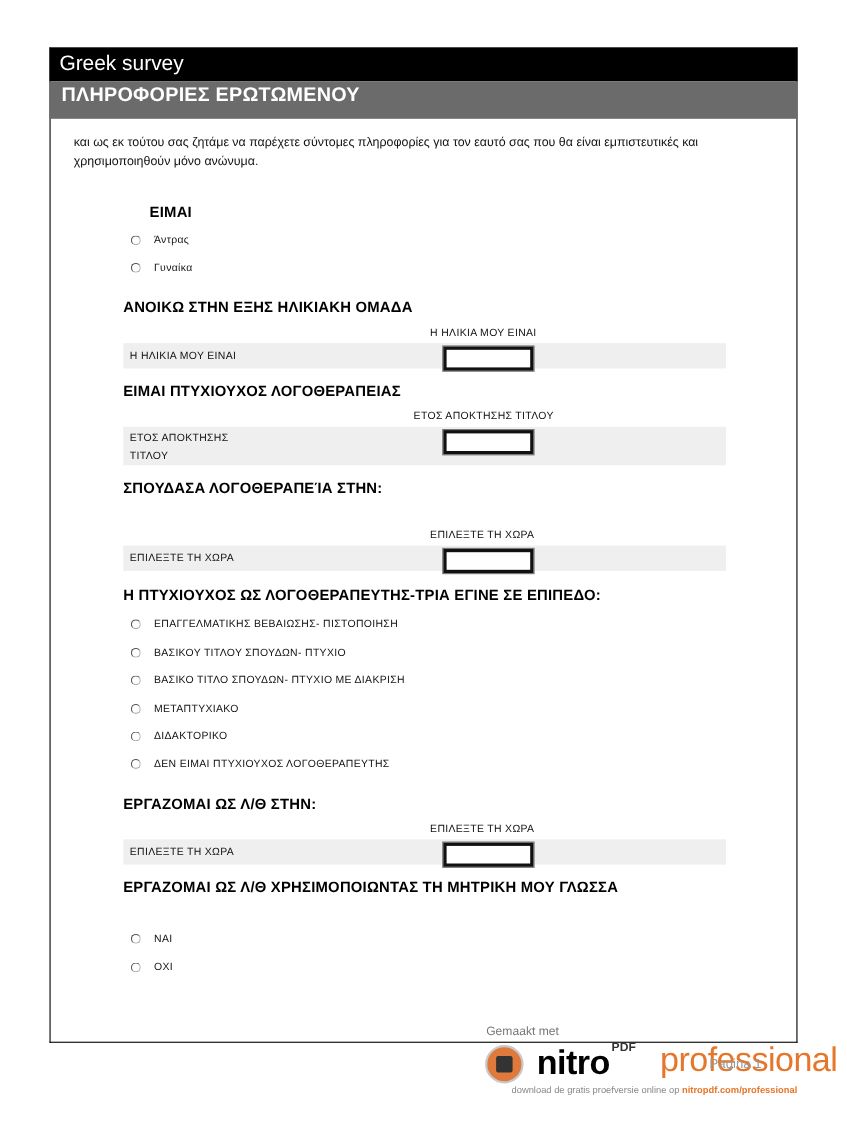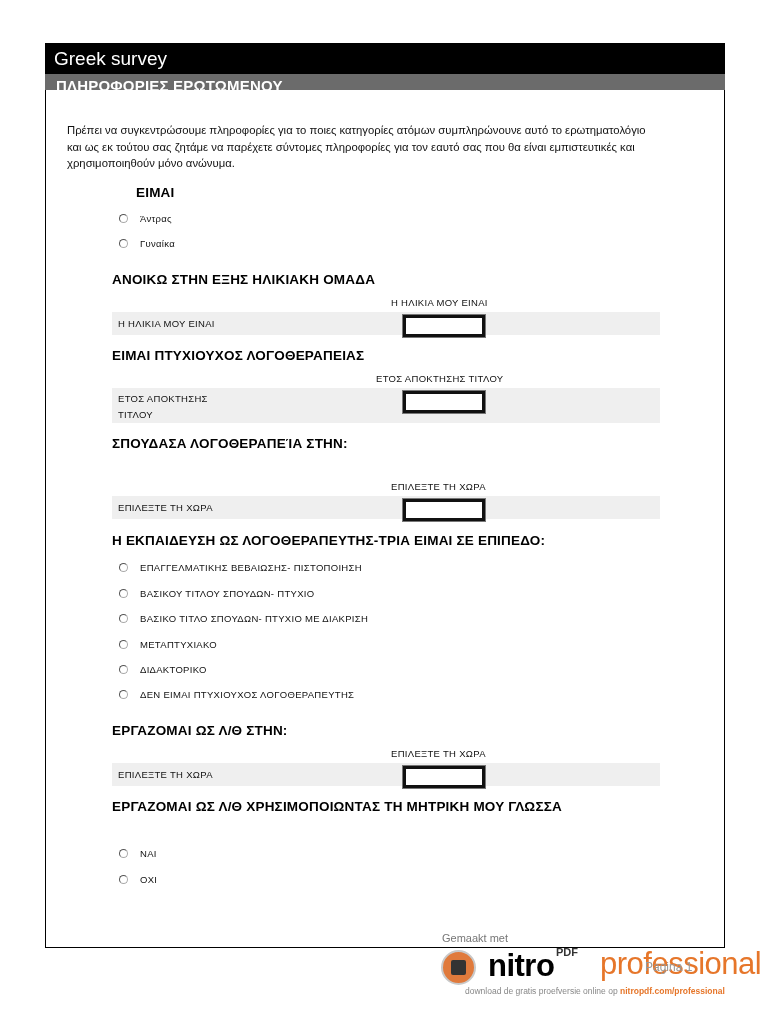--- a/index.html
+++ b/index.html
@@ -10,22 +10,22 @@
   .page-frame {
     position: absolute; left: 45px; top: 43px; width: 680px; height: 905px;
     border: 1px solid #000; border-top: none; box-sizing: border-box;
   }
   .title-bar {
     position: absolute; left: 45px; top: 43px; width: 680px; height: 31px;
     background: #000; color: #fff; font-size: 19px; line-height: 31px;
     padding-left: 9px; box-sizing: border-box;
   }
   .section-bar {
-    position: absolute; left: 45px; top: 74px; width: 680px; height: 16px;
-    background: #6b6b6b; color: #fff; font-weight: bold; font-size: 15px;
+    position: absolute; left: 45px; top: 74px; width: 680px; height: 34px;
+    background: #6b6b6b; color: #fff; font-weight: bold; font-size: 18px;
     line-height: 24px; padding-left: 11px; box-sizing: border-box; letter-spacing: 0.2px;
   }
   .intro {
     position: absolute; left: 67px; top: 122px; width: 650px;
     font-size: 11.3px; line-height: 16.5px; color: #111;
   }
   .q-title {
     position: absolute; left: 112px; font-weight: bold; font-size: 13.5px;
     letter-spacing: 0.2px; color: #000; white-space: nowrap;
   }
@@ -82,21 +82,20 @@
 </style>
 </head>
 <body>
 
 <div class="page-frame"></div>
 
 <div class="title-bar">Greek survey</div>
 <div class="section-bar">ΠΛΗΡΟΦΟΡΙΕΣ ΕΡΩΤΩΜΕΝΟΥ</div>
 
 <div class="intro">
-  <div>Πρέπει να συγκεντρώσουμε πληροφορίες για το ποιες κατηγορίες ατόμων συμπληρώνουνε αυτό το ερωτηματολόγιο</div>
   <div>και ως εκ τούτου σας ζητάμε να παρέχετε σύντομες πληροφορίες για τον εαυτό σας που θα είναι εμπιστευτικές και</div>
   <div>χρησιμοποιηθούν μόνο ανώνυμα.</div>
 </div>
 
 <div class="q-title" style="top:185px;margin-left:24px;">ΕΙΜΑΙ</div>
 <div class="radio-row" style="top:213px;">
   <span class="radio"></span>
   <span class="radio-label">Άντρας</span>
 </div>
 <div class="radio-row" style="top:238px;">
@@ -121,21 +120,21 @@
   <input class="text-box" style="top: 3px;" type="text" value="">
 </div>
 
 <div class="q-title" style="top:436px;">ΣΠΟΥΔΑΣΑ ΛΟΓΟΘΕΡΑΠΕΊΑ ΣΤΗΝ:</div>
 <div class="col-label" style="left:391px; top:481px;">ΕΠΙΛΕΞΤΕ ΤΗ ΧΩΡΑ</div>
 <div class="field-row" style="top:496px; height:23px;">
   <div class="field-label" style="top:4px;">ΕΠΙΛΕΞΤΕ ΤΗ ΧΩΡΑ</div>
   <input class="text-box" style="top: 3px;" type="text" value="">
 </div>
 
-<div class="q-title" style="top:533px;">Η ΕΚΠΑΙΔΕΥΣΗ ΩΣ ΛΟΓΟΘΕΡΑΠΕΥΤΗΣ-ΤΡΙΑ ΕΙΜΑΙ ΣΕ ΕΠΙΠΕΔΟ:</div>
+<div class="q-title" style="top:533px;">Η ΠΤΥΧΙΟΥΧΟΣ ΩΣ ΛΟΓΟΘΕΡΑΠΕΥΤΗΣ-ΤΡΙΑ ΕΓΙΝΕ ΣΕ ΕΠΙΠΕΔΟ:</div>
 <div class="radio-row" style="top:562px;">
   <span class="radio"></span>
   <span class="radio-label">ΕΠΑΓΓΕΛΜΑΤΙΚΗΣ ΒΕΒΑΙΩΣΗΣ- ΠΙΣΤΟΠΟΙΗΣΗ</span>
 </div>
 <div class="radio-row" style="top:588px;">
   <span class="radio"></span>
   <span class="radio-label">ΒΑΣΙΚΟΥ ΤΙΤΛΟΥ ΣΠΟΥΔΩΝ- ΠΤΥΧΙΟ</span>
 </div>
 <div class="radio-row" style="top:613px;">
   <span class="radio"></span>

